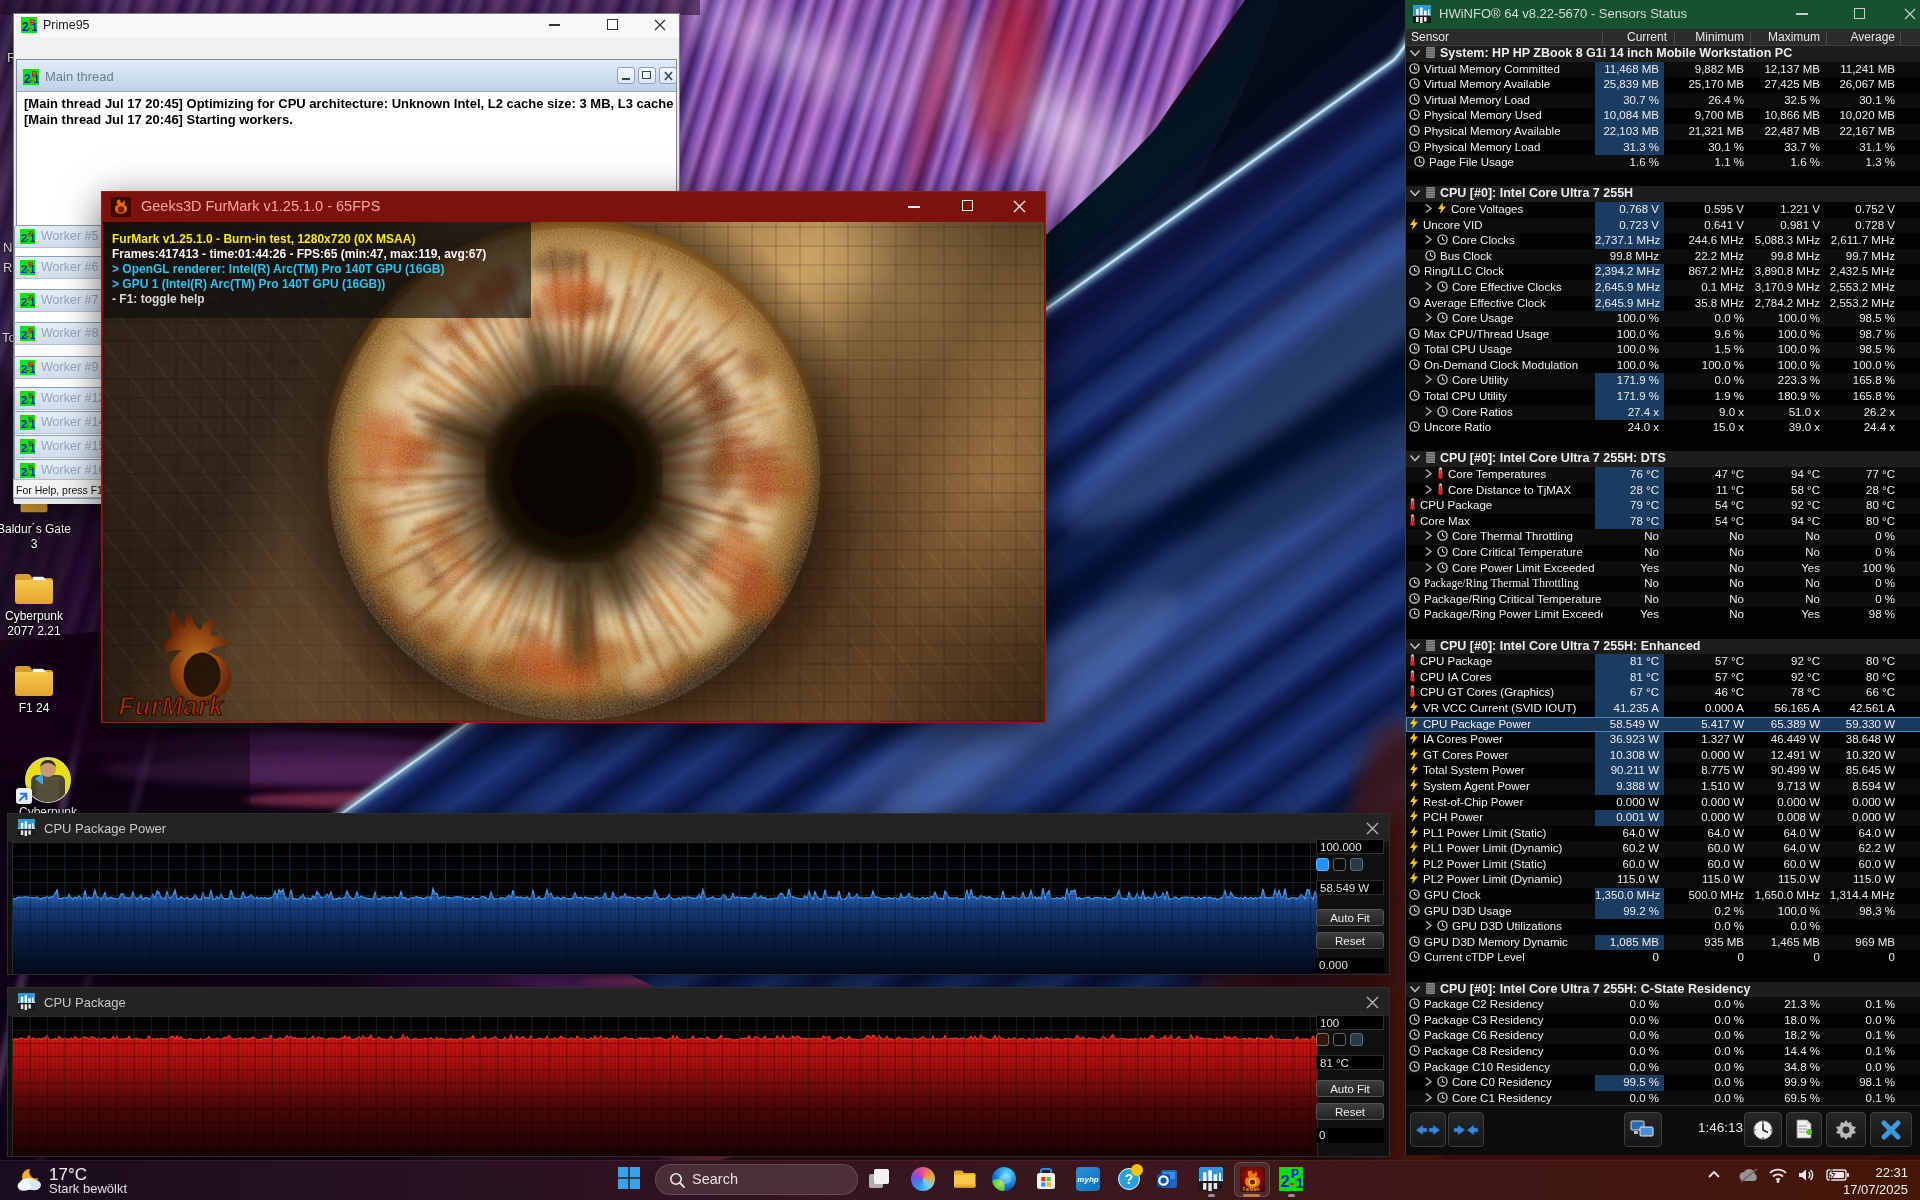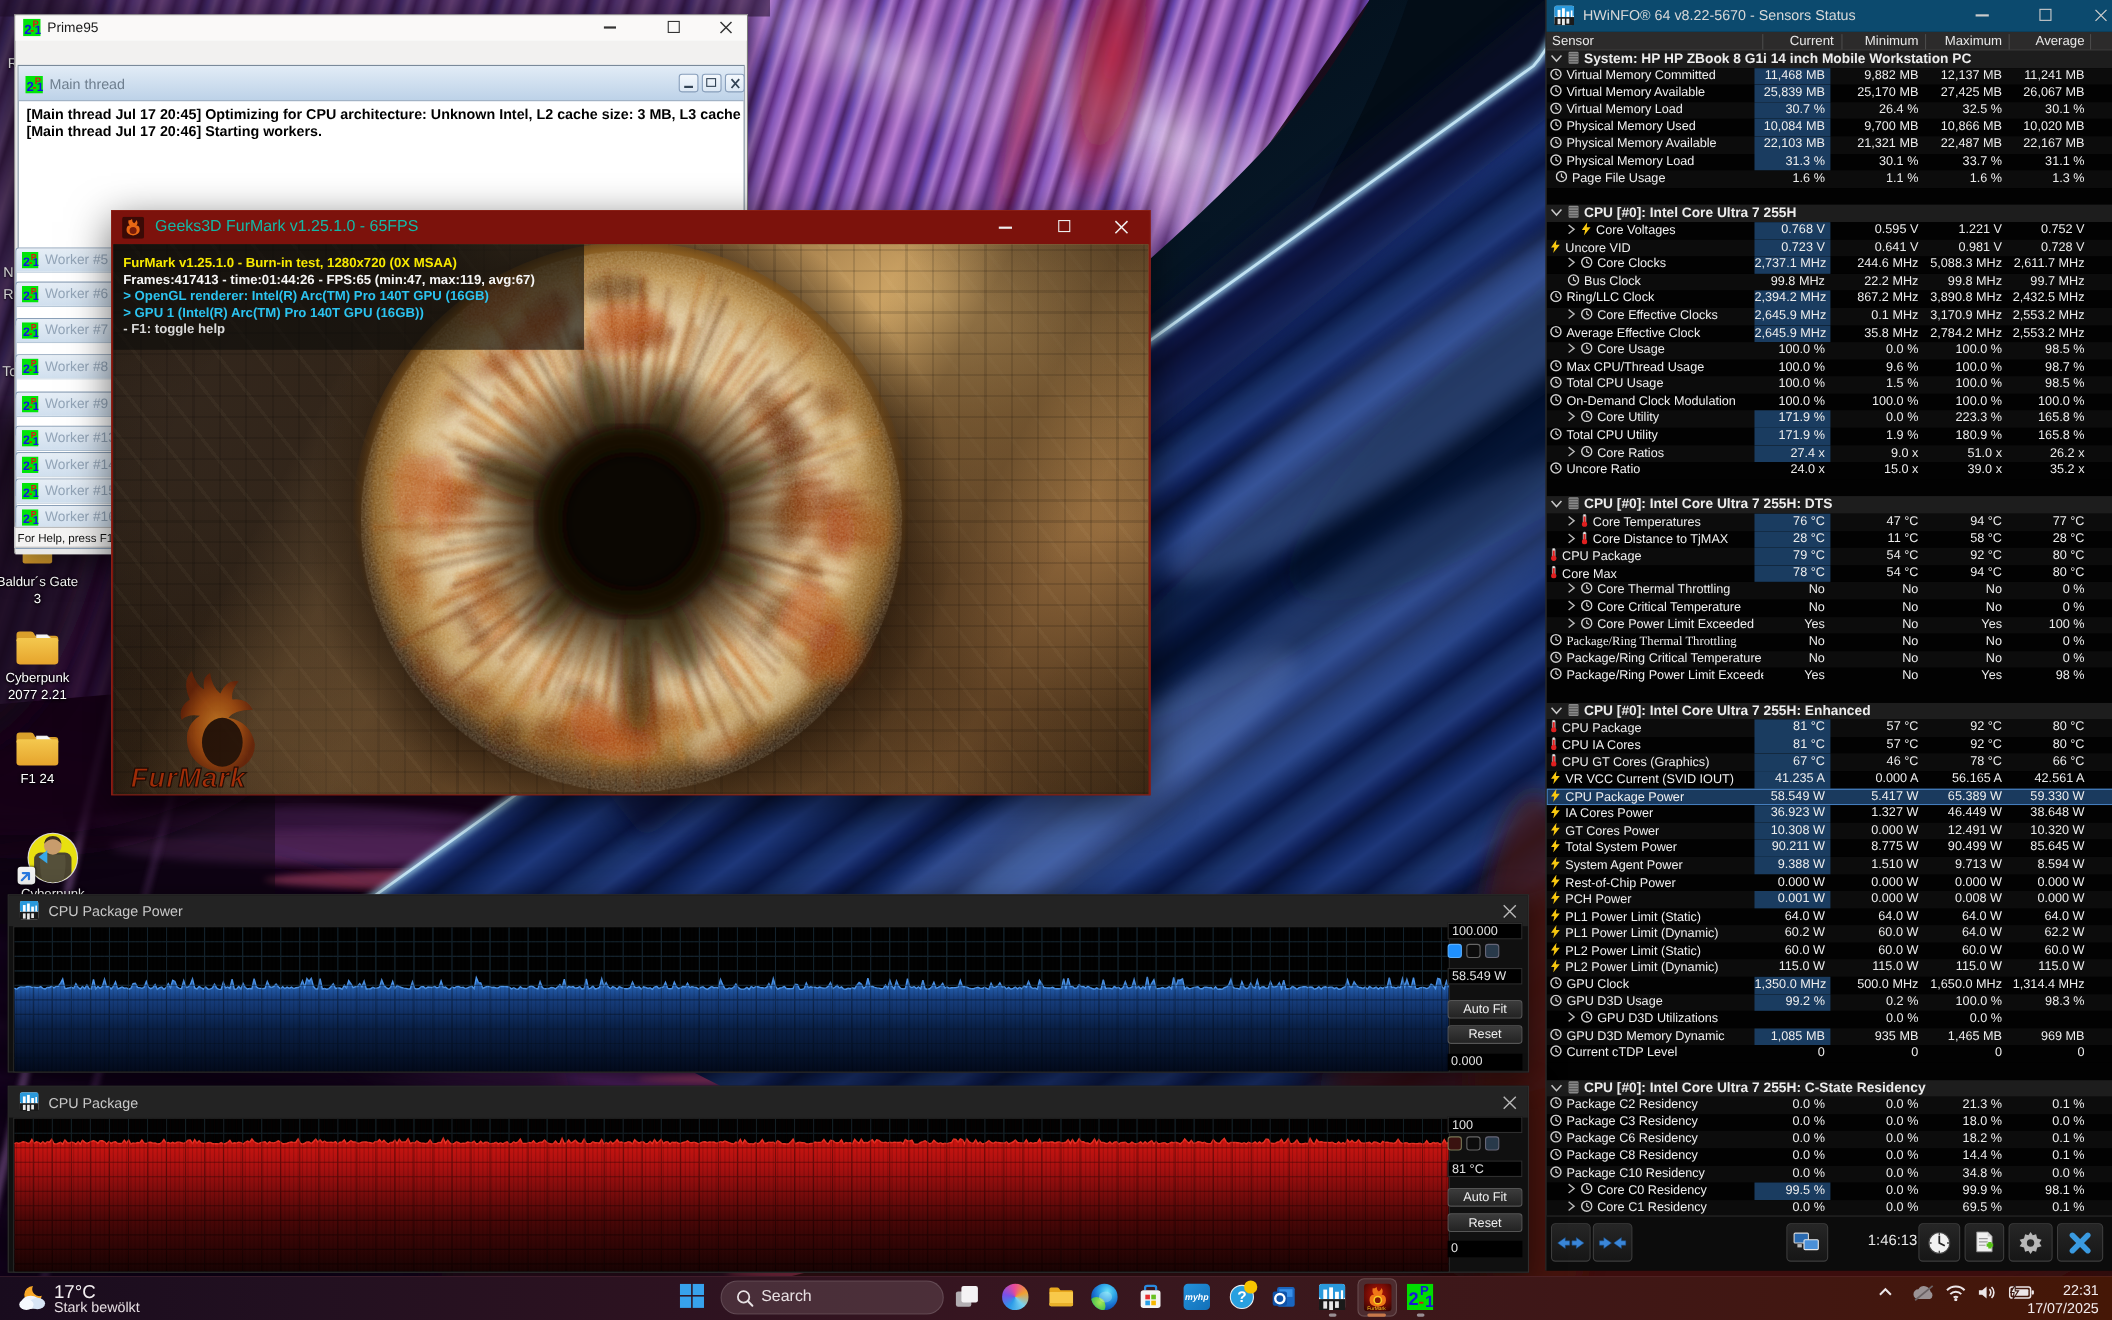--- a/index.html
+++ b/index.html
@@ -362,21 +362,21 @@
 <div class="abs" style="left:13px;top:479px;width:300px;height:19px;background:#f4f3f2;border:1px solid #bbb;font-size:10.5px;color:#111;">
     <span style="position:absolute;left:2px;top:4px;">For Help, press F1</span>
   </div>
 <div class="abs" id="furmark" style="left:101px;top:191px;width:945px;height:532px;background:#7c120c;border:1.5px solid #8a2016;box-shadow:0 10px 36px rgba(0,0,0,0.6);">
   <div class="abs" style="left:0;top:0;width:100%;height:30px;background:#7c120c;">
     <div class="abs" style="left:9px;top:5px;"><svg width="20" height="20" viewBox="0 0 20 20">
           <rect width="20" height="20" rx="2" fill="#3a0a06"></rect>
 <path d="M6,3 Q5,6 7,8 Q4,8 4,12 Q4,16 10,17 Q16,16 16,12 Q16,8 13,8 Q15,6 13,3 Q12,6 11,6 Q9,5 9,2 Q7,4 6,3 Z" fill="#e86814"></path>
 <circle cx="10" cy="12.5" r="3.2" fill="#7a1c08"></circle>
         </svg></div>
-    <div class="abs" style="left:39px;top:6px;font-size:14.5px;color:#14b8a6;">Geeks3D FurMark v1.25.1.0 - 65FPS</div>
+    <div class="abs" style="left:39px;top:6px;font-size:14.5px;color:#fca5a5;">Geeks3D FurMark v1.25.1.0 - 65FPS</div>
     <div class="abs" style="left:806px;top:14px;width:12px;height:1.5px;background:#eee;"></div>
     <div class="abs" style="left:860px;top:8px;width:11px;height:11px;border:1.2px solid #eee;"></div>
     <svg class="abs" style="left:911px;top:8px;" width="13" height="13" viewBox="0 0 13 13">
         <path d="M1,1 L12,12 M12,1 L1,12" stroke="#f0eceb" stroke-width="1.4"></path>
       </svg>
   </div>
   <div class="abs" id="fmcontent" style="left:1px;top:30px;width:941px;height:500px;overflow:hidden;
     background:
     radial-gradient(ellipse 430px 250px at 79% 10%, rgba(222,180,112,0.95) 0%, rgba(190,146,84,0.6) 45%, rgba(120,84,44,0) 100%),
     radial-gradient(ellipse 500px 300px at 97% 52%, rgba(160,116,66,0.85) 0%, rgba(110,76,40,0.4) 55%, rgba(60,40,20,0) 100%),
@@ -750,21 +750,21 @@
 .lbl{color:#f0f0f0;}
 .vc,.vm,.vx,.va{position:absolute;top:0;text-align:right;}
 .vc{left:189px;width:69px;padding-right:5px;}
 .vm{left:269px;width:74px;padding-right:5px;}
 .vx{left:345px;width:74px;padding-right:5px;}
 .va{left:421px;width:73px;padding-right:5px;}
 .vc.hlc{background:#1a3c60;}
 .tbtn{top:6px;height:35px;background:linear-gradient(#262626,#161616);border:1px solid #3e3e3e;border-radius:4px;display:flex;align-items:center;justify-content:center;}
 </style>
 <div class="abs" id="hwinfo">
-  <div class="abs" style="left:0;top:0;width:515px;height:29px;background:#0c4a6e;">
+  <div class="abs" style="left:0;top:0;width:515px;height:29px;background:#14532d;">
     <div class="abs" style="left:7px;top:5px;"><svg width="18" height="18" viewBox="0 0 18 18">
           <rect width="18" height="18" rx="2.5" fill="#fff"></rect>
 <rect x="0" y="0" width="18" height="10.5" rx="2.5" fill="#2a99dc"></rect>
 <rect x="3" y="4" width="2.6" height="6.5" fill="#fff"></rect>
           <rect x="7" y="2.5" width="2.6" height="8" fill="#fff"></rect>
           <rect x="11" y="5.5" width="2.6" height="5" fill="#fff"></rect>
           <rect x="15" y="4.5" width="1.5" height="6" fill="#fff"></rect>
 <rect x="0" y="10.5" width="18" height="7.5" fill="#1a1a1a"></rect>
 <rect x="3" y="12" width="2.6" height="5" fill="#e8e8e8"></rect>
           <rect x="7" y="12" width="2.6" height="6" fill="#e8e8e8"></rect>
@@ -1034,21 +1034,21 @@
         <span class="va">26.2 x</span>
       </div>
       <div class="hrow">
         <span class="cell0" style="padding-left:3px;"><svg width="11" height="11" viewBox="0 0 12 12" style="vertical-align:-1px">
             <circle cx="6" cy="6" r="5" fill="none" stroke="#cfcfcf" stroke-width="1.4"></circle>
             <path d="M6,3 L6,6 L8.4,7.4" stroke="#cfcfcf" stroke-width="1.2" fill="none"></path>
           </svg><span class="lbl">Uncore Ratio</span></span>
         <span class="vc">24.0 x</span>
         <span class="vm">15.0 x</span>
         <span class="vx">39.0 x</span>
-        <span class="va">35.2 x</span>
+        <span class="va">24.4 x</span>
       </div>
       <div class="hrow blankr"></div>
       <div class="hrow hdr">
         <span class="cell0"><svg width="12" height="12" viewBox="0 0 12 12" style="vertical-align:-2px">
             <path d="M1.5,3.5 L6,8.5 L10.5,3.5" fill="none" stroke="#c8c8c8" stroke-width="1.4"></path>
           </svg><svg width="11" height="13" viewBox="0 0 11 13" style="vertical-align:-2px">
             <rect x="1" y="1" width="9" height="11" rx="1" fill="#8a8a8a"></rect>
             <rect x="1" y="2.4" width="9" height="1" fill="#555"></rect>
             <rect x="1" y="4.8" width="9" height="1" fill="#555"></rect>
             <rect x="1" y="7.2" width="9" height="1" fill="#555"></rect>

